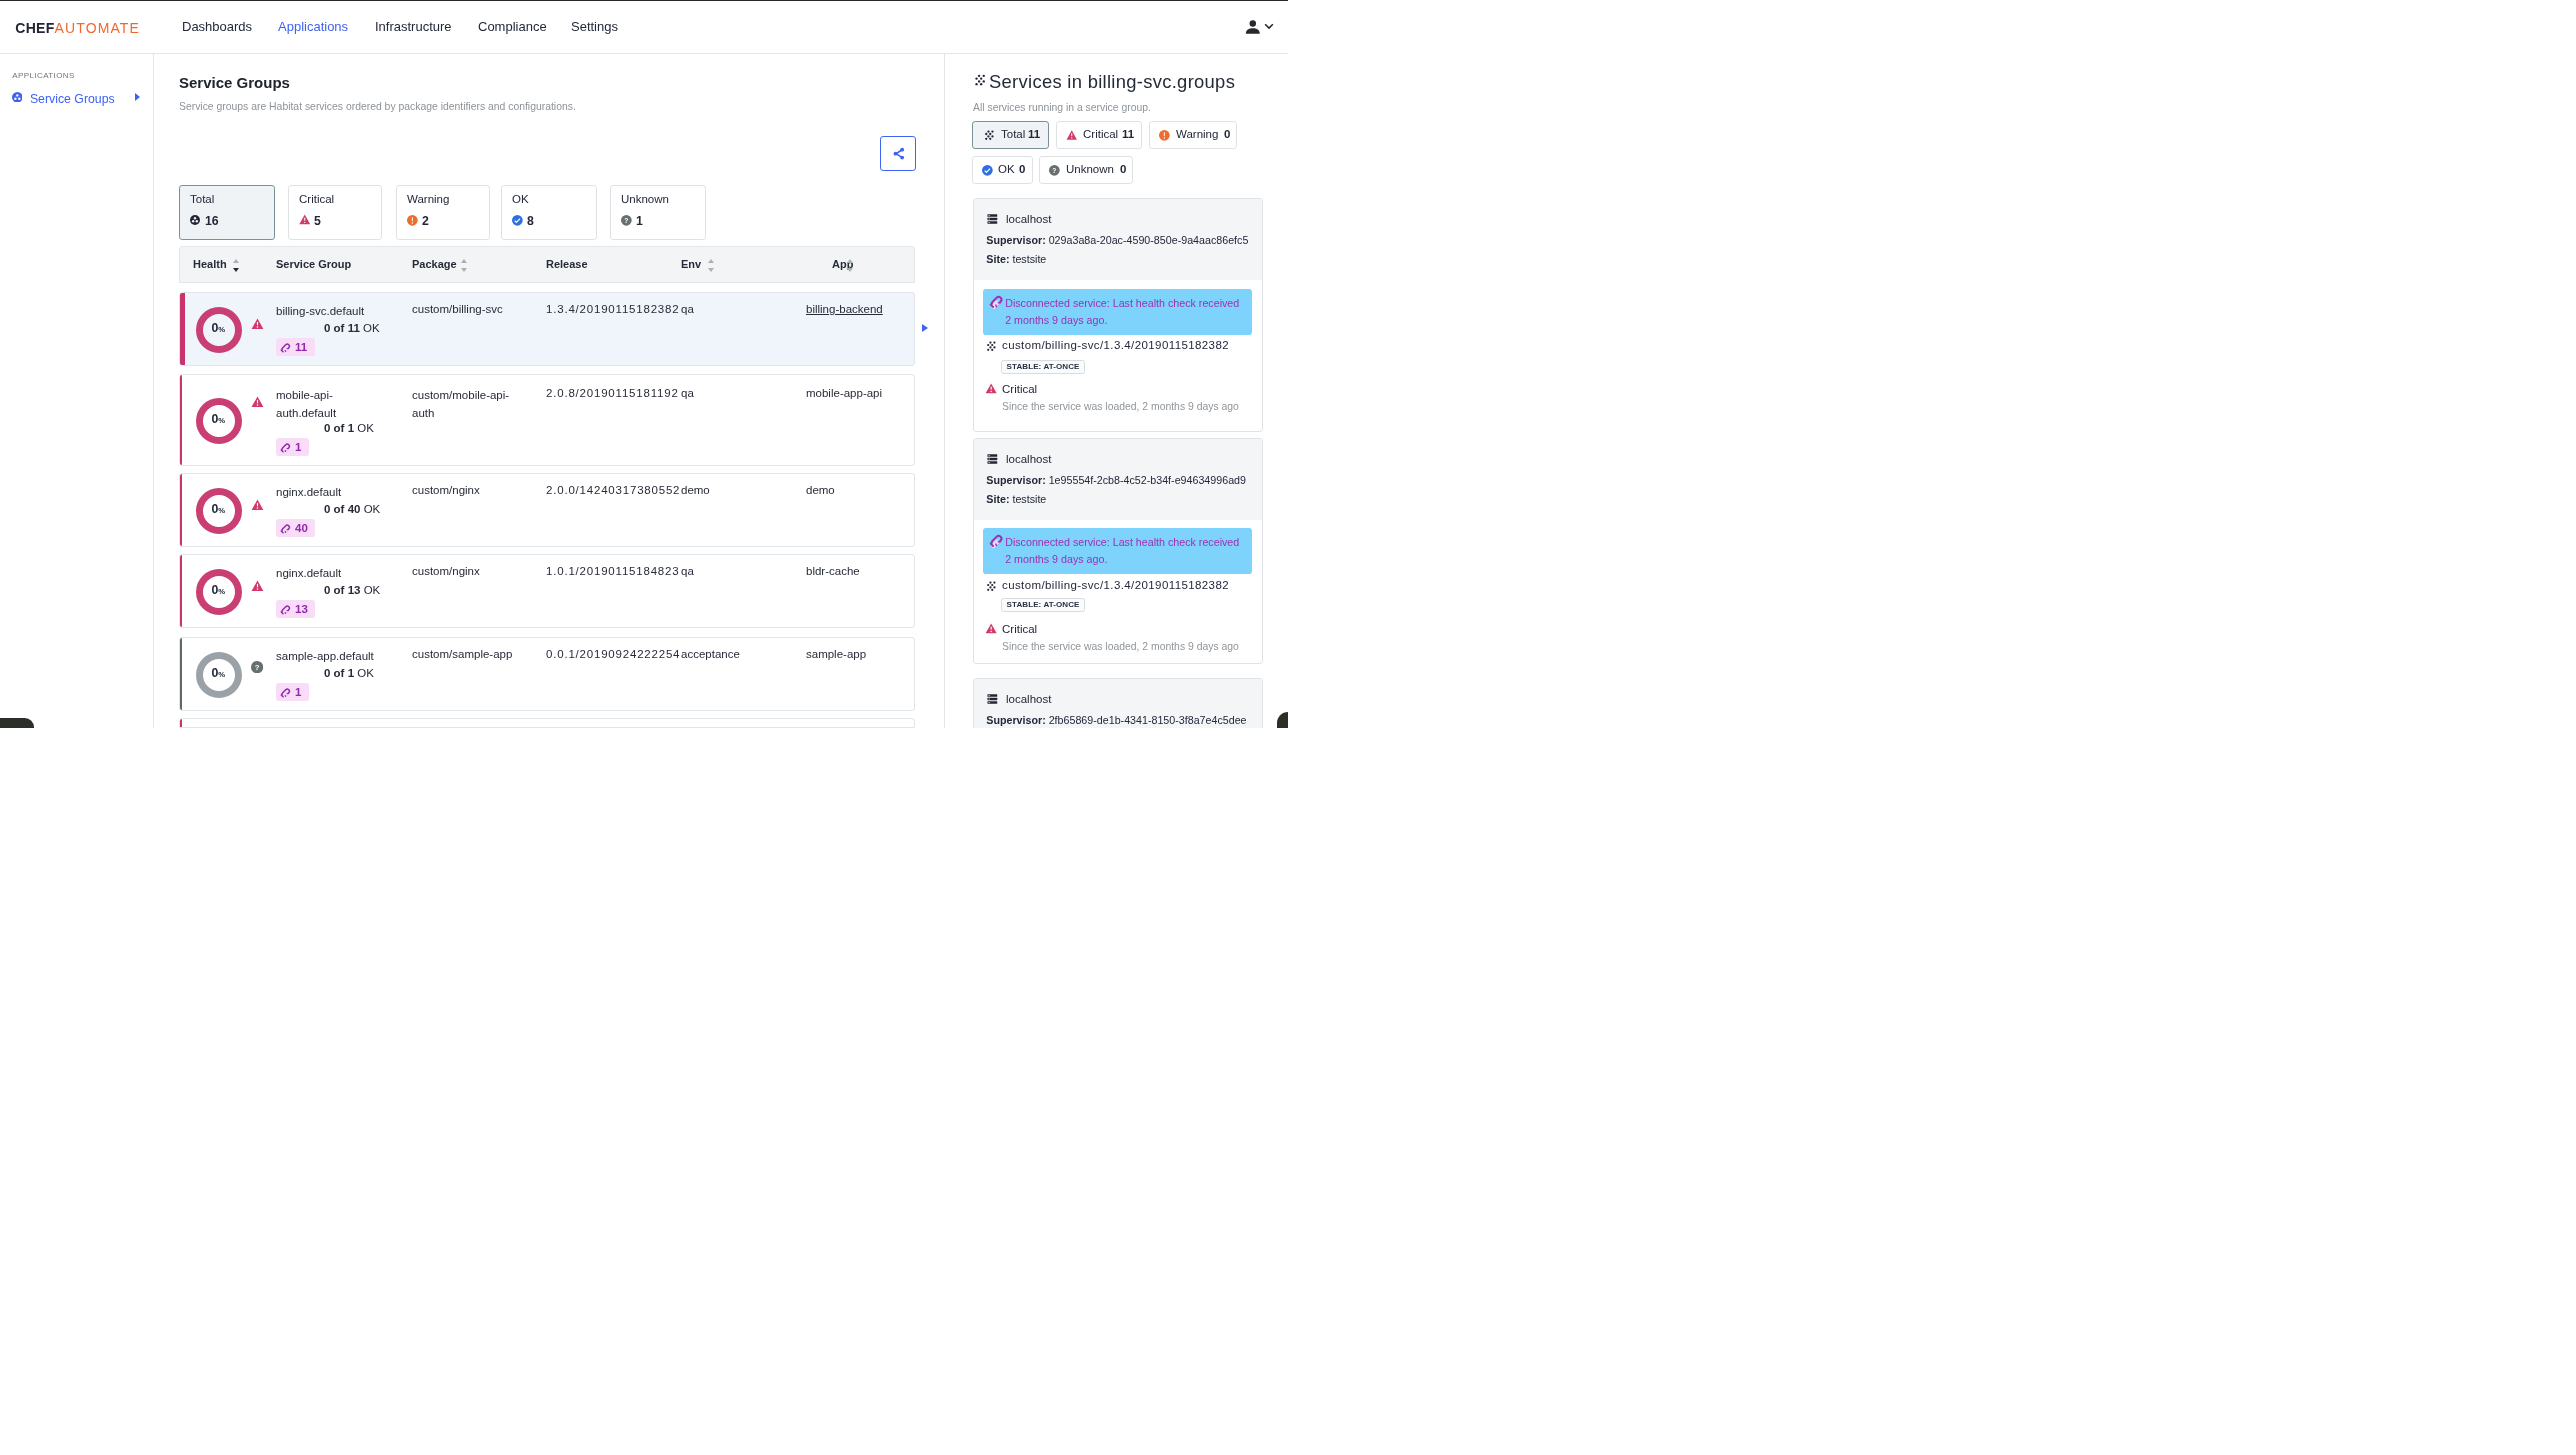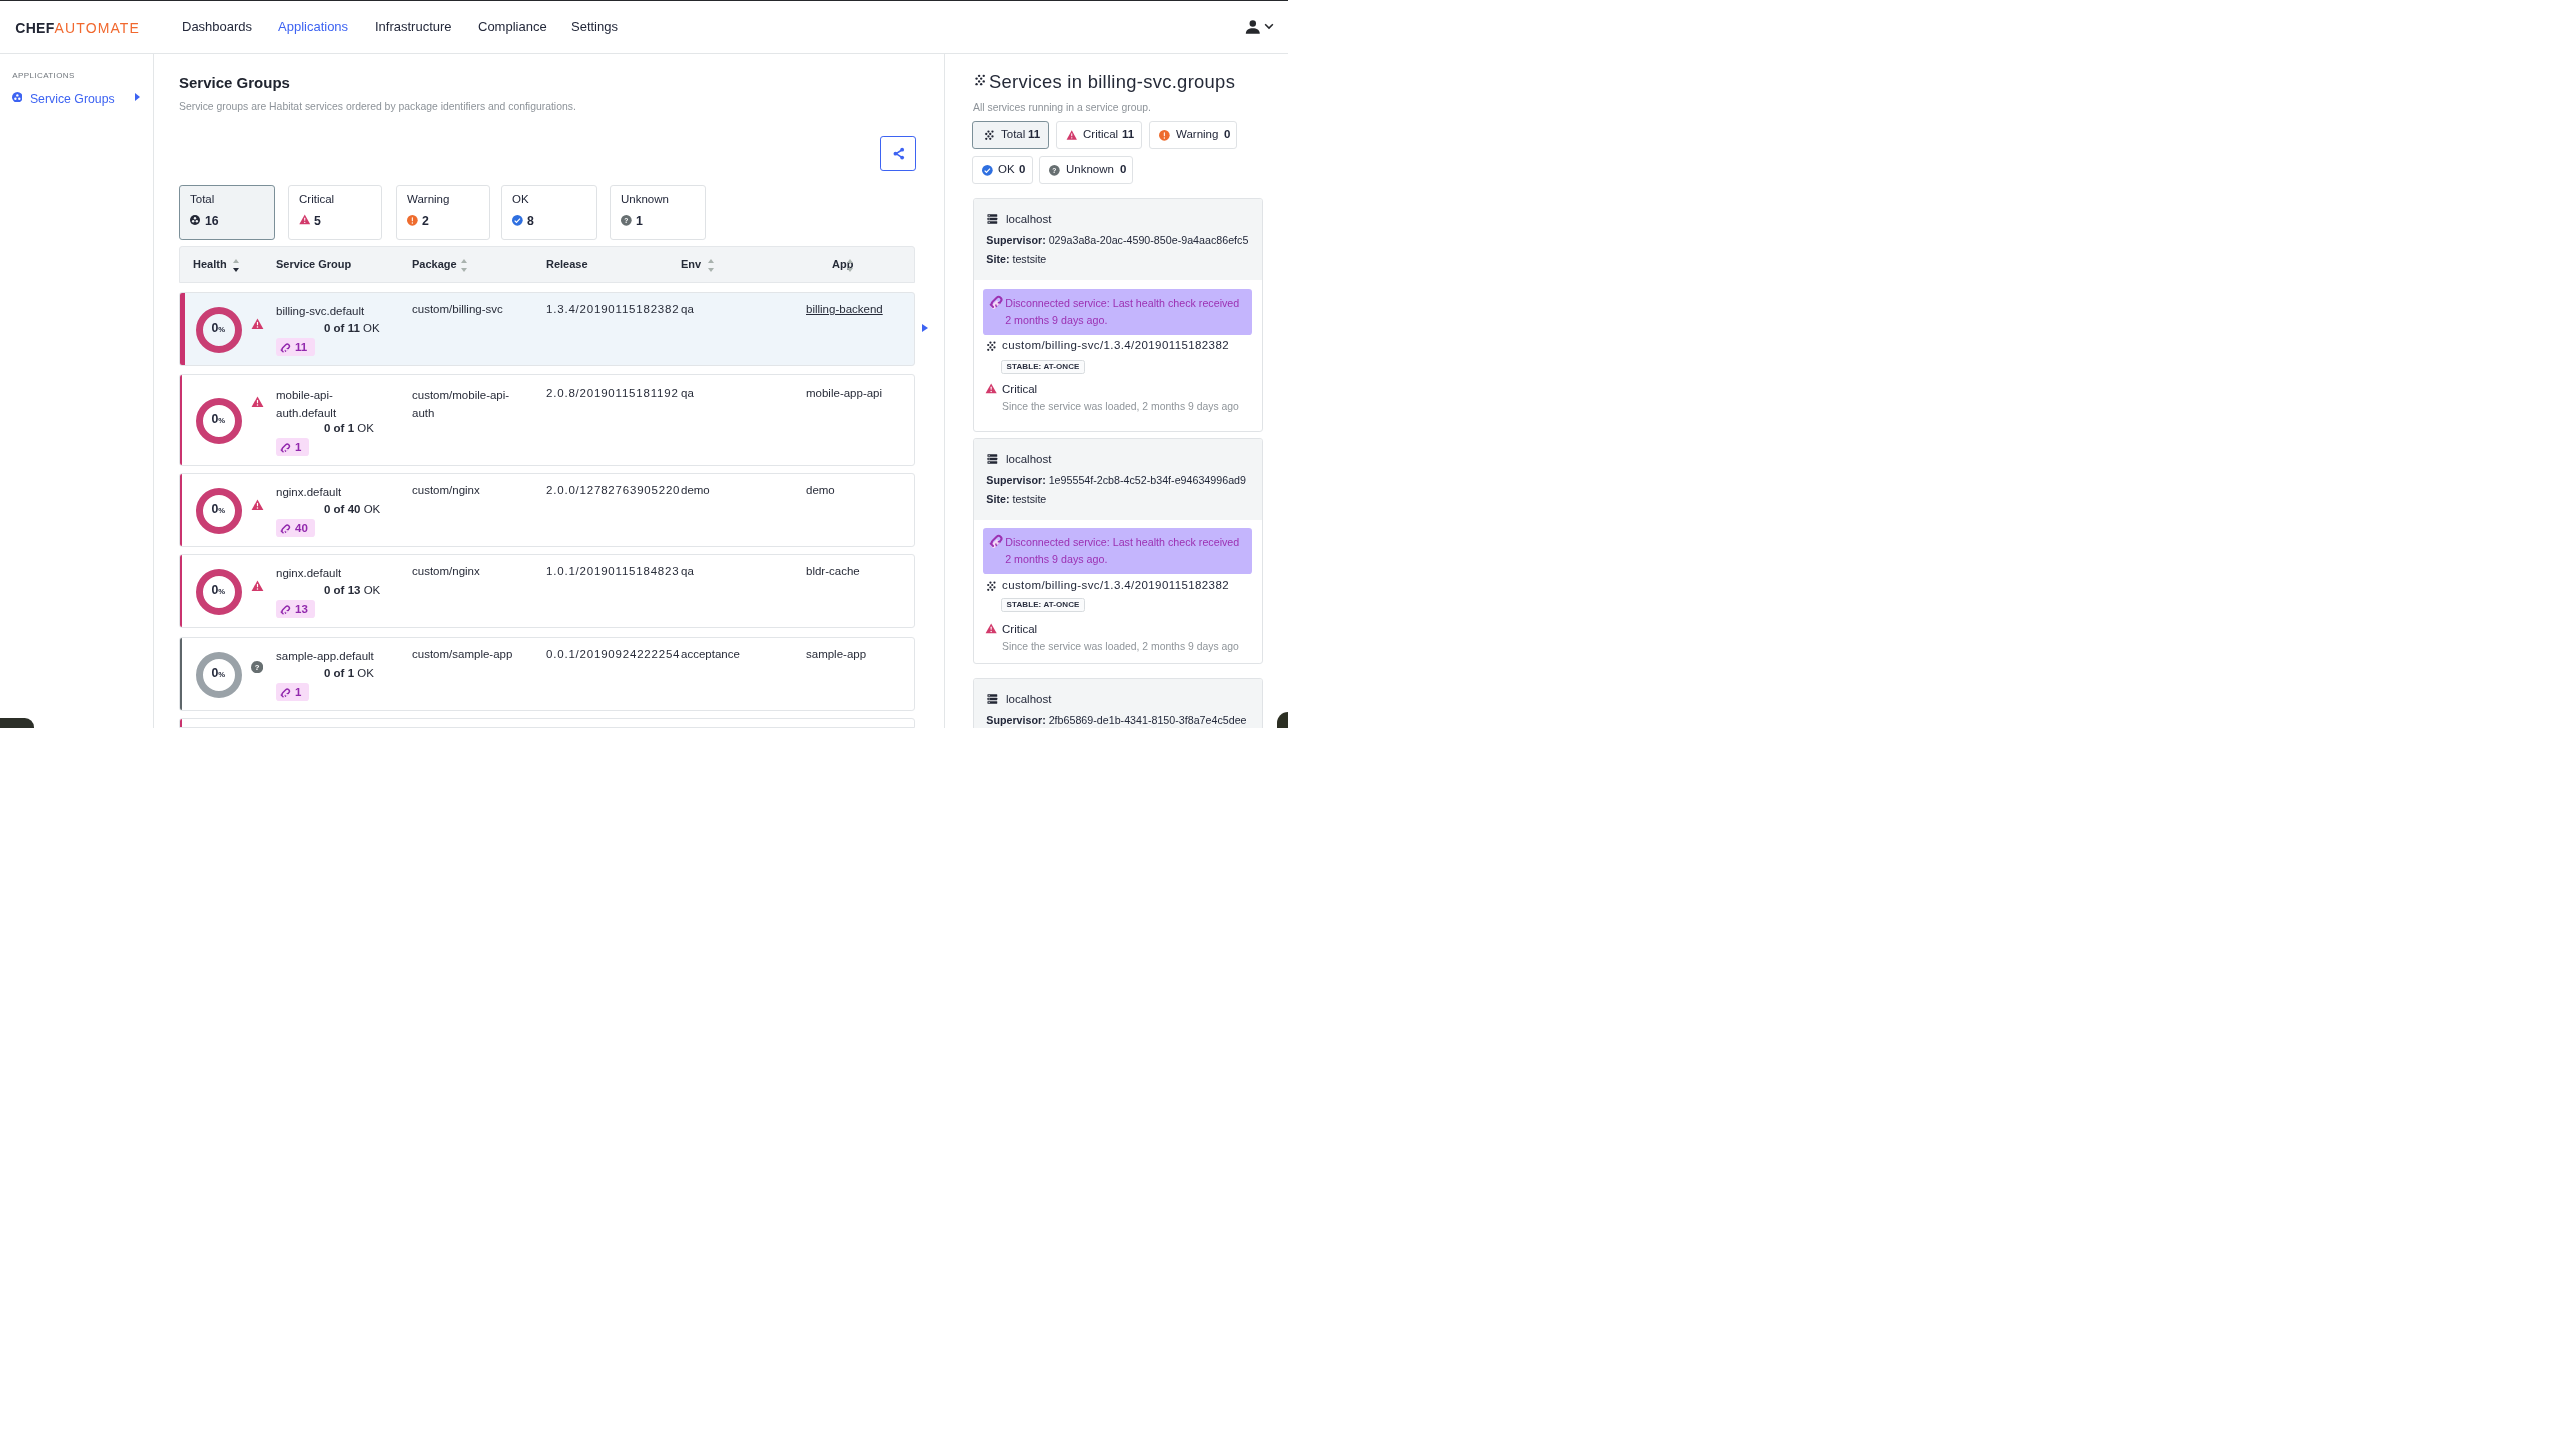--- a/index.html
+++ b/index.html
@@ -61,21 +61,21 @@
 
 #rpanel { position:absolute; left:944px; top:54px; width:344px; height:674px; border-left:0.8px solid #e3e6e8; background:#fff; }
 .rbtn { position:absolute; height:28px; background:#fff; border:0.8px solid #dfe2e5; border-radius:3.1px; font-size:11.5px; color:#23283a; }
 .rbtn.sel { background:#f0f3f5; border-color:#7b8f98; }
 .rbtn .t { position:absolute; top:6.1px; font-size:11.5px; }
 .rbtn .n { position:absolute; top:6.1px; font-weight:700; }
 .rcard { position:absolute; left:28px; width:290px; background:#fff; border:0.8px solid #e0e3e6; border-radius:3.1px; overflow:hidden; }
 .hostline { position:absolute; left:32px; font-size:11.5px; color:#23283a; }
 .kv { position:absolute; left:12.3px; font-size:10.7px; color:#23283a; }
 .kv b { font-weight:700; }
-.alert { position:absolute; left:9.2px; width:269px; background:#c4b5fd; border-radius:3.1px; color:#9c31b2; font-size:10.7px; line-height:17px; padding:6.1px 0 6.1px 22px; }
+.alert { position:absolute; left:9.2px; width:269px; background:#7dd3fc; border-radius:3.1px; color:#9c31b2; font-size:10.7px; line-height:17px; padding:6.1px 0 6.1px 22px; }
 .pkgline { position:absolute; left:28px; font-size:11.5px; letter-spacing:0.4px; color:#23283a; }
 .stag { position:absolute; left:27px; height:14px; border:0.8px solid #d8dcdf; background:#fafbfc; border-radius:2.3px; font-size:8px; font-weight:700; color:#2b3040; line-height:12.3px; padding:0 4.6px; letter-spacing:0.1px; }
 .critline { position:absolute; left:28px; font-size:11.5px; color:#23283a; }
 .since { position:absolute; left:28px; font-size:10.4px; color:#8f959a; }
 
 
 #corner { position:absolute; left:0; bottom:0; width:34px; height:10px; background:#2c2f28; border-radius:0 9.2px 0 0; }
 #corner2 { position:absolute; right:0; bottom:0; width:11.5px; height:16px; background:#2c2f23; border-radius:11.5px 0 0 0; }
 </style>
 </head>
@@ -263,21 +263,21 @@
   <div class="badge" style="left:96px;top:45px;"><svg width="11.5" height="11.5" viewBox="0 0 24 24">
         <g fill="none" stroke="#9229ad" stroke-width="3.1">
           <rect x="3.2" y="7.6" width="17.6" height="8.8" rx="4.4" transform="rotate(-45 12 12)"></rect>
         </g>
         <path d="M12.2 9.8 L2.5 19.5 L7.5 24.5 L17 15 Z" fill="#f8dcf8"></path>
         <path d="M2.6 16.6 L6.4 20.4" stroke="#9229ad" stroke-width="3.1" stroke-linecap="round" fill="none"></path>
         <path d="M13.8 13.7 L18.6 13.7" stroke="#9229ad" stroke-width="2.2" fill="none"></path>
         <path d="M10.4 16.4 L11.8 20.6" stroke="#9229ad" stroke-width="2.2" fill="none"></path>
       </svg>40</div>
   <div class="cell" style="left:232px;top:9.2px;">custom/nginx</div>
-  <div class="cell" style="left:366px;top:9.2px;letter-spacing:0.8px;">2.0.0/12782763905220</div>
+  <div class="cell" style="left:366px;top:9.2px;letter-spacing:0.8px;">2.0.0/14240317380552</div>
   <div class="cell" style="left:501px;top:9.2px;">demo</div>
   <div class="cell" style="left:626px;top:9.2px;">demo</div>
 </div>
 <div class="row" style="top:554px;height:74px;">
   <div class="accent"></div>
   <div class="donut" style="top:14px;">
       <div class="pct">0<small>%</small></div>
     </div>
   <svg class="abs" style="left:71px;top:24.5px" width="13" height="11.5" viewBox="0 0 24 22">
       <path d="M12 .8 L23.4 21.2 H.6 Z" fill="#d23a6b"></path>

